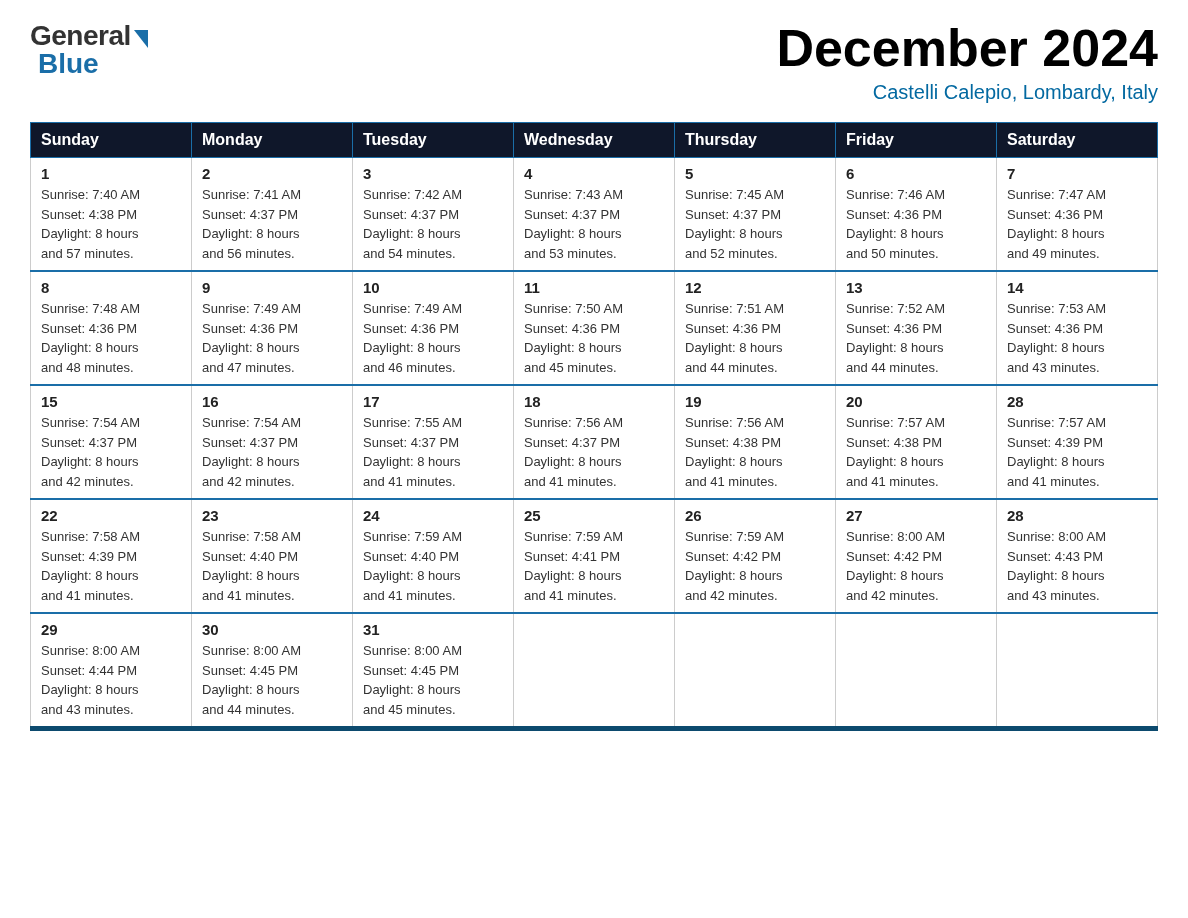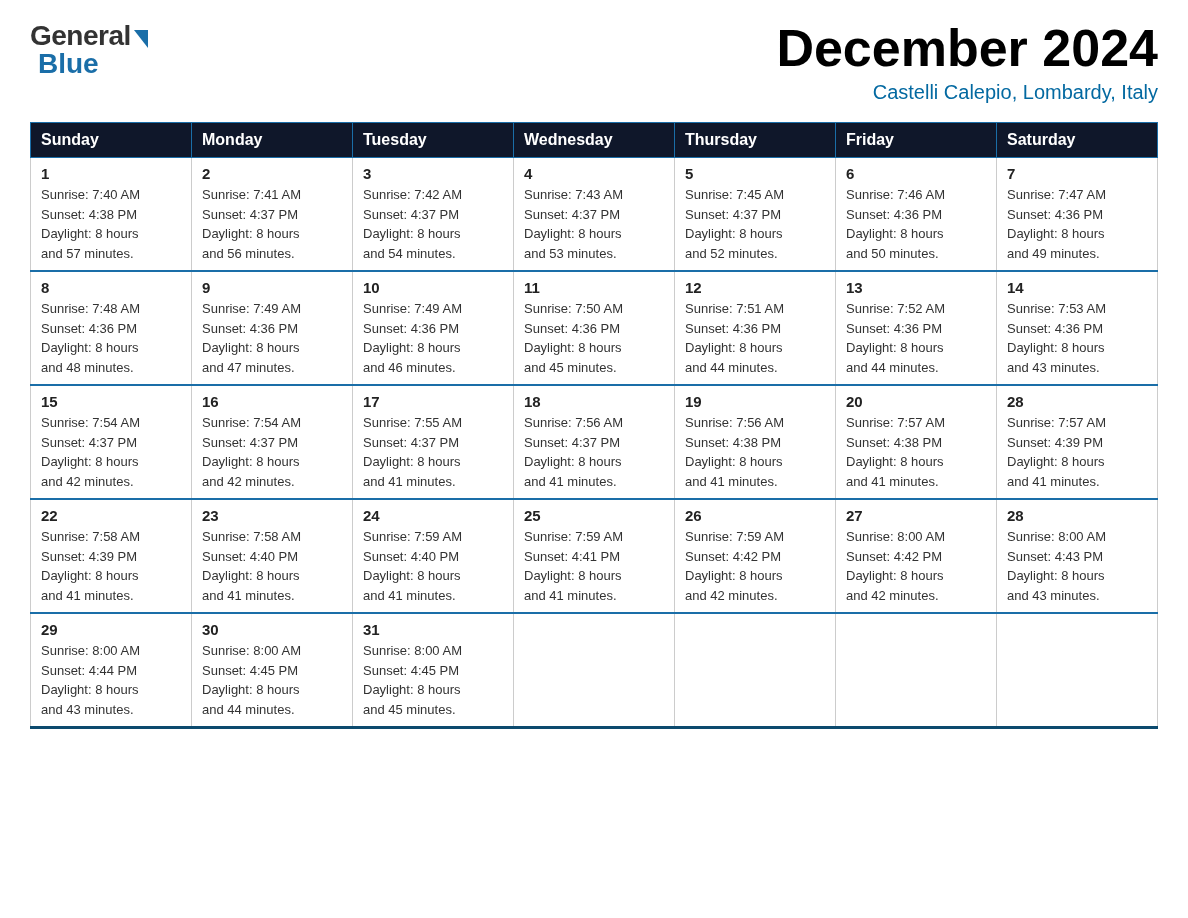--- a/index.html
+++ b/index.html
@@ -79,21 +79,21 @@
       vertical-align: top;
       padding: 7px 10px;
       border: 1px solid #ccc;
       width: calc(100% / 7);
       min-height: 100px;
     }
     .calendar-table tr td {
       border-bottom: 1px solid #aaa;
     }
     .calendar-table tbody tr:last-child td {
-      border-bottom: 3px solid #0c4a6e;
+      border-bottom: 5px solid #0c4a6e;
     }
     .day-number {
       font-size: 15px;
       font-weight: bold;
       color: #222;
       margin-bottom: 3px;
     }
     .day-info {
       font-size: 13px;
       color: #333;

